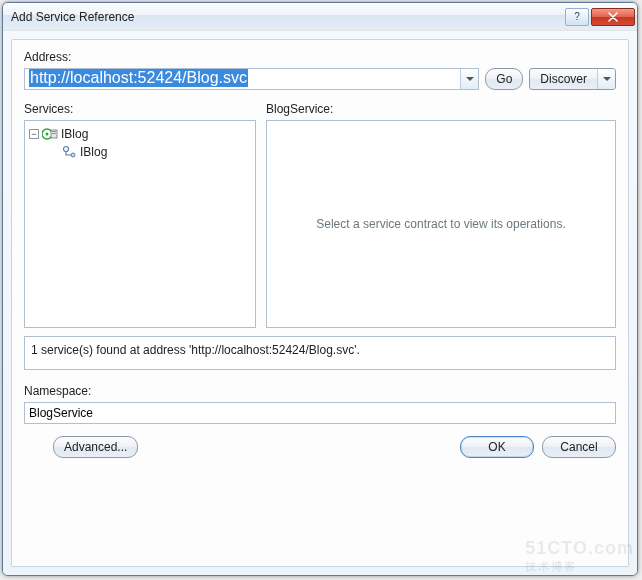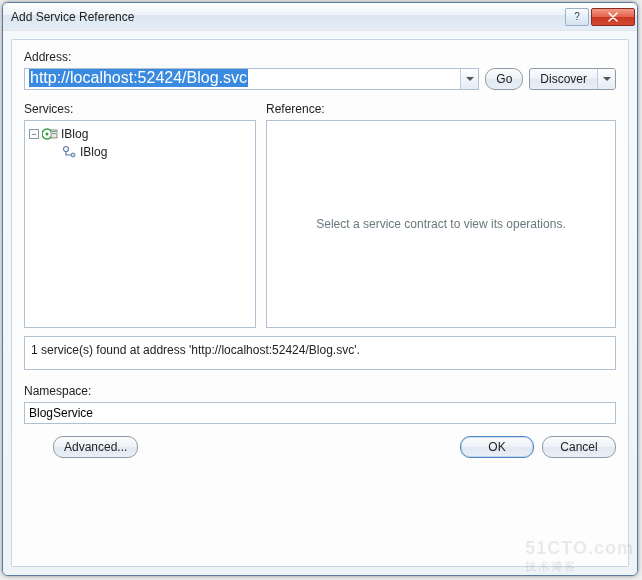--- a/index.html
+++ b/index.html
@@ -296,21 +296,21 @@
                   <path d="M5 7 L5 11 L11 11" fill="none" stroke="#5c7da5" stroke-width="1.2"></path>
                   <circle cx="12" cy="11" r="2" fill="#c9daef" stroke="#5c7da5" stroke-width="1"></circle>
                 </svg>
               </span>
               <span>IBlog</span>
             </div>
           </div>
         </div>
         <div class="list-col">
           <div class="label-row">
-            <span>Reference:</span>
+            <span>BlogService:</span>
           </div>
           <div class="list-box ops-box">
             <span>Select a service contract to view its operations.</span>
           </div>
         </div>
       </div>
 
       <div class="status-box">
         <span>1 service(s) found at address 'http://localhost:52424/Blog.svc'.</span>
       </div>

